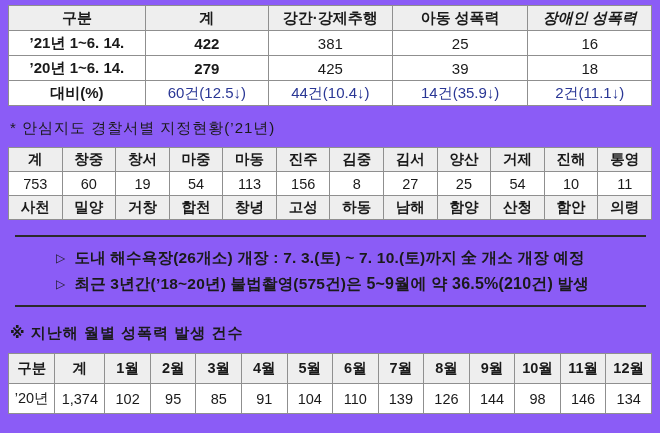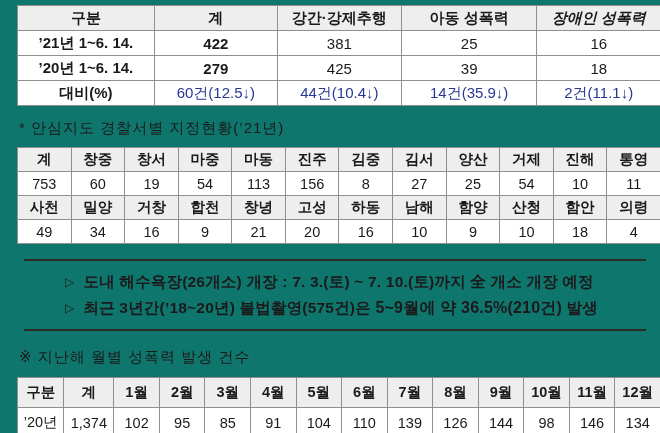--- a/index.html
+++ b/index.html
@@ -1,43 +1,43 @@
 <!DOCTYPE html>
 <html><head>
 <meta charset="utf-8">
 <style>
   html,body{margin:0;padding:0;background:#ffffff;}
   .page{
     position:relative;
     width:660px;height:433px;
     box-sizing:border-box;
-    padding:5px 8px 0 17px;
-    background:#0f766e;
+    padding:5px 8px 0 8px;
+    background:#8b5cf6;
     font-family:"Liberation Sans","DejaVu Sans",sans-serif;
     color:#1a1a1a;
     overflow:hidden;
   }
   table{border-collapse:collapse;table-layout:fixed;width:644px;}
   td,th{
     border:1px solid #8f8f8f;
     text-align:center;vertical-align:middle;
     padding:0;overflow:hidden;white-space:nowrap;
   }
   
   .t1 tr{height:25px;}
   .t1 th{background:#eeeeee;font-weight:bold;font-size:15px;}
   .t1 td{font-size:15px;background:#ffffff;}
   .t1 .c0{width:21.3%;} .t1 .c1{width:19.1%;} .t1 .c2{width:19.3%;}
-  .t1 .c3{width:21.1%;} .t1 .c4{width:19.2%;font-style:italic;}
+  .t1 .c3{width:21.1%;font-family:Liberation Serif, serif;} .t1 .c4{width:19.2%;font-style:italic;}
   .t1 .rowlabel{font-weight:bold;margin-top:10px;}
   .t1 .total{font-weight:bold;}
   .t1 .blue{color:#2a3795;font-weight:400;margin-left:47px;}
   
   .caption-map{font-size:15px;margin:13px 0 9px 2px;letter-spacing:1px;}
-  .caption-monthly{font-size:15px;font-weight:normal;margin:17px 0 10px 2px;letter-spacing:1px;}
+  .caption-monthly{font-size:15px;font-weight:bold;margin:17px 0 10px 2px;letter-spacing:1px;}
   
   .t2 tr{height:24px;}
   .t2 td{font-size:14.5px;background:#ffffff;}
   .t2 .hdr td{background:#eeeeee;font-weight:bold;}
   
   .callout{
     margin:15px 6px 0 7px;
     border-top:2px solid #2b2b2b;
     border-bottom:2px solid #2b2b2b;
     padding:8px 2px 8px 12px;
@@ -135,34 +135,20 @@
       <td>합천</td>
       <td>창녕</td>
       <td>고성</td>
       <td>하동</td>
       <td>남해</td>
       <td>함양</td>
       <td>산청</td>
       <td>함안</td>
       <td>의령</td>
     </tr>
-    <tr>
-      <td>49</td>
-      <td>34</td>
-      <td>16</td>
-      <td>9</td>
-      <td>21</td>
-      <td>20</td>
-      <td>16</td>
-      <td>10</td>
-      <td>9</td>
-      <td>10</td>
-      <td>18</td>
-      <td>4</td>
-    </tr>
   </tbody>
     </table>
 
   <div class="callout">
     <div class="line">
       <span class="bullet">▷</span><span>도내 해수욕장(26개소) 개장 : 7. 3.(토) ~ 7. 10.(토)까지 全 개소 개장 예정</span>
     </div>
     <div class="line">
       <span class="bullet">▷</span><span class="seg">최근 3년간(’18~20년) 불법촬영(575건)은 </span><span class="emph">5~9월에 약 36.5%(210건)</span><span class="seg"> 발생</span>
     </div>

